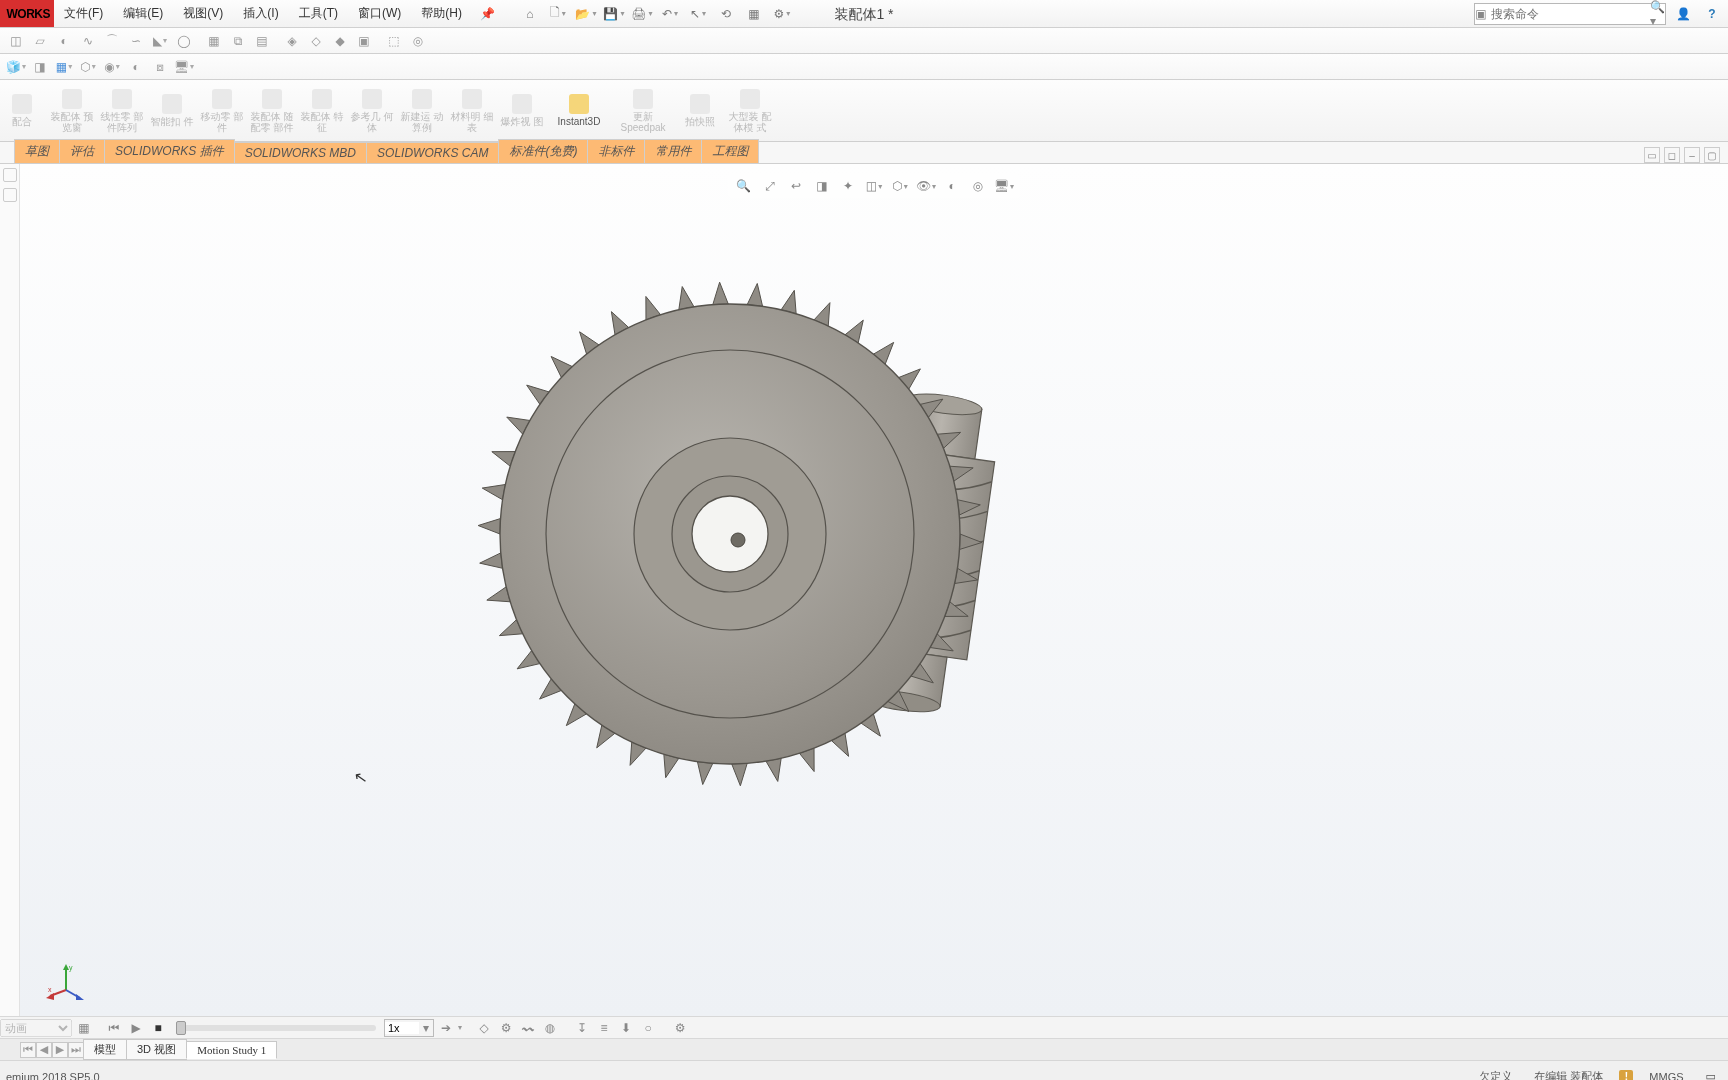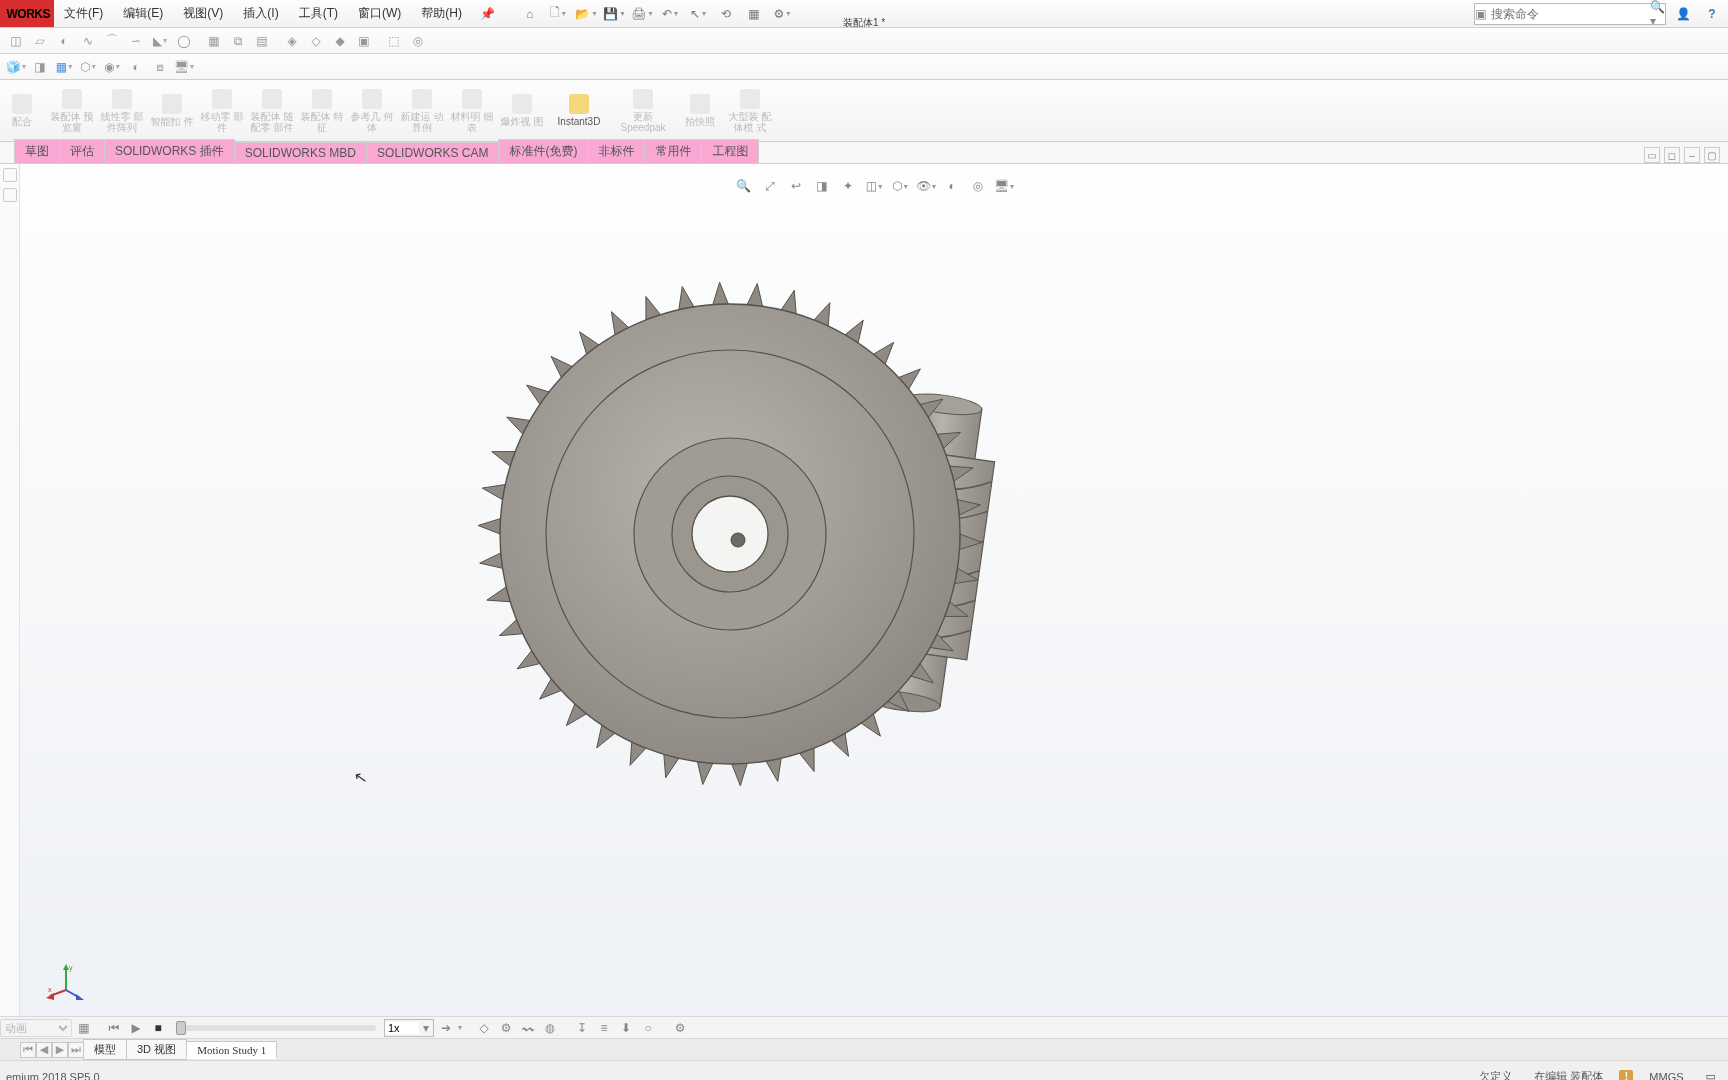--- a/index.html
+++ b/index.html
@@ -7,21 +7,21 @@
 
 
 .menubar { display: flex; align-items: center; height: 28px; background: linear-gradient(#fdfdfd,#f2f2f2); border-bottom: 1px solid #d0d0d0; }
 .logo { width: 54px; height: 100%; background: #d72f2f; color: #000000; font-weight: bold; font-size: 12px; display: flex; align-items: center; justify-content: flex-end; padding-right: 4px; letter-spacing: -0.5px; }
 .menu-items { display: flex; }
 .menu-item { padding: 0 10px; height: 28px; display: flex; align-items: center; cursor: pointer; }
 .pin { padding: 0 8px; color: #888; cursor: pointer; }
 .qa-icons { display: flex; align-items: center; gap: 2px; margin-left: 14px; }
 .qa-btn { width: 26px; height: 22px; display:flex; align-items:center; justify-content:center; cursor:pointer; color:#777; border-radius:2px; }
 .qa-btn.drop::after{content:"▾"; font-size:8px; color:#999; margin-left:2px;}
-.doc-title { position: absolute; left: 50%; transform: translateX(-50%); top: 16px; font-size: 10px; color: #444; }
+.doc-title { position: absolute; left: 50%; transform: translateX(-50%); top: 6px; font-size: 14px; color: #444; }
 .search-wrap { margin-left: auto; display:flex; align-items:center; gap:8px; padding-right:6px; }
 .search-box { display:flex; align-items:center; border:1px solid #b8b8b8; height:22px; width:192px; background:#fff; }
 .search-box .sicon{ width:22px; display:flex;align-items:center;justify-content:center;color:#888;}
 .search-box input{ border:none; outline:none; flex:1; font-size:12px; color:#888; padding:0 4px;}
 .search-box .mag{ width:22px; display:flex;align-items:center;justify-content:center;color:#888;}
 .top-right-btn{ width:20px;height:20px;display:flex;align-items:center;justify-content:center;color:#888;cursor:pointer;}
 
 
 .toolbar-row{ height:26px; display:flex; align-items:center; padding-left:4px; border-bottom:1px solid #d0d0d0; background:linear-gradient(#fdfdfd,#f6f6f6);}
 .tb-ico{ width:24px;height:22px;display:flex;align-items:center;justify-content:center;color:#999;cursor:pointer;}
@@ -32,21 +32,21 @@
 
 .ribbon{ height:62px; border-bottom:1px solid #cfcfcf; display:flex; align-items:stretch; background:linear-gradient(#fdfdfd,#f3f3f3);gap:6px;}
 .rib-btn{ width:44px; display:flex; flex-direction:column; align-items:center; justify-content:center; gap:2px; font-size:10px; color:#bbb; border-right:0px solid #eee; cursor:pointer; text-align:center; line-height:1.1;}
 .rib-btn .ic{ width:20px;height:20px;background:#e9e9e9;border-radius:3px;}
 .rib-btn.enabled{ color:#555;}
 .rib-btn.enabled .ic{ background:#f5d67a;}
 .rib-btn.wide{ width:58px;}
 
 
 .cm-tabs{ height:22px; display:flex; align-items:flex-end; background:#f7f7f7; border-bottom:1px solid #cfcfcf; padding-left:14px;}
-.cm-tab{ padding:3px 10px; border:1px solid #cfcfcf; border-bottom:none; background:#f9a8d4; font-size:12px; color:#555; margin-right:-1px; cursor:pointer; position:relative; top:0;}
+.cm-tab{ padding:3px 10px; border:1px solid #cfcfcf; border-bottom:none; background:#fdba74; font-size:12px; color:#555; margin-right:-1px; cursor:pointer; position:relative; top:0;font-style:italic;}
 .win-ctrl{ margin-left:auto; display:flex; gap:4px; padding-right:8px;}
 .win-ctrl span{ width:16px;height:16px; border:1px solid #ccc; display:flex;align-items:center;justify-content:center; font-size:10px;color:#888;cursor:pointer;}
 
 
 .viewport-wrap{ position:relative; height: calc(100% - 28px - 26px - 26px - 62px - 22px - 22px - 22px - 20px); }
 .left-strip{ position:absolute; left:0; top:0; width:20px; height:100%; background:#fafafa; border-right:1px solid #e2e2e2; display:flex; flex-direction:column; gap:6px; padding-top:4px; align-items:center;}
 .left-strip span{ width:14px;height:14px;border:1px solid #ccc; border-radius:2px;}
 .viewport{ position:absolute; left:20px; right:0; top:0; bottom:0; background: linear-gradient(#fefefe, #eef1f5); overflow:hidden;}
 
 

